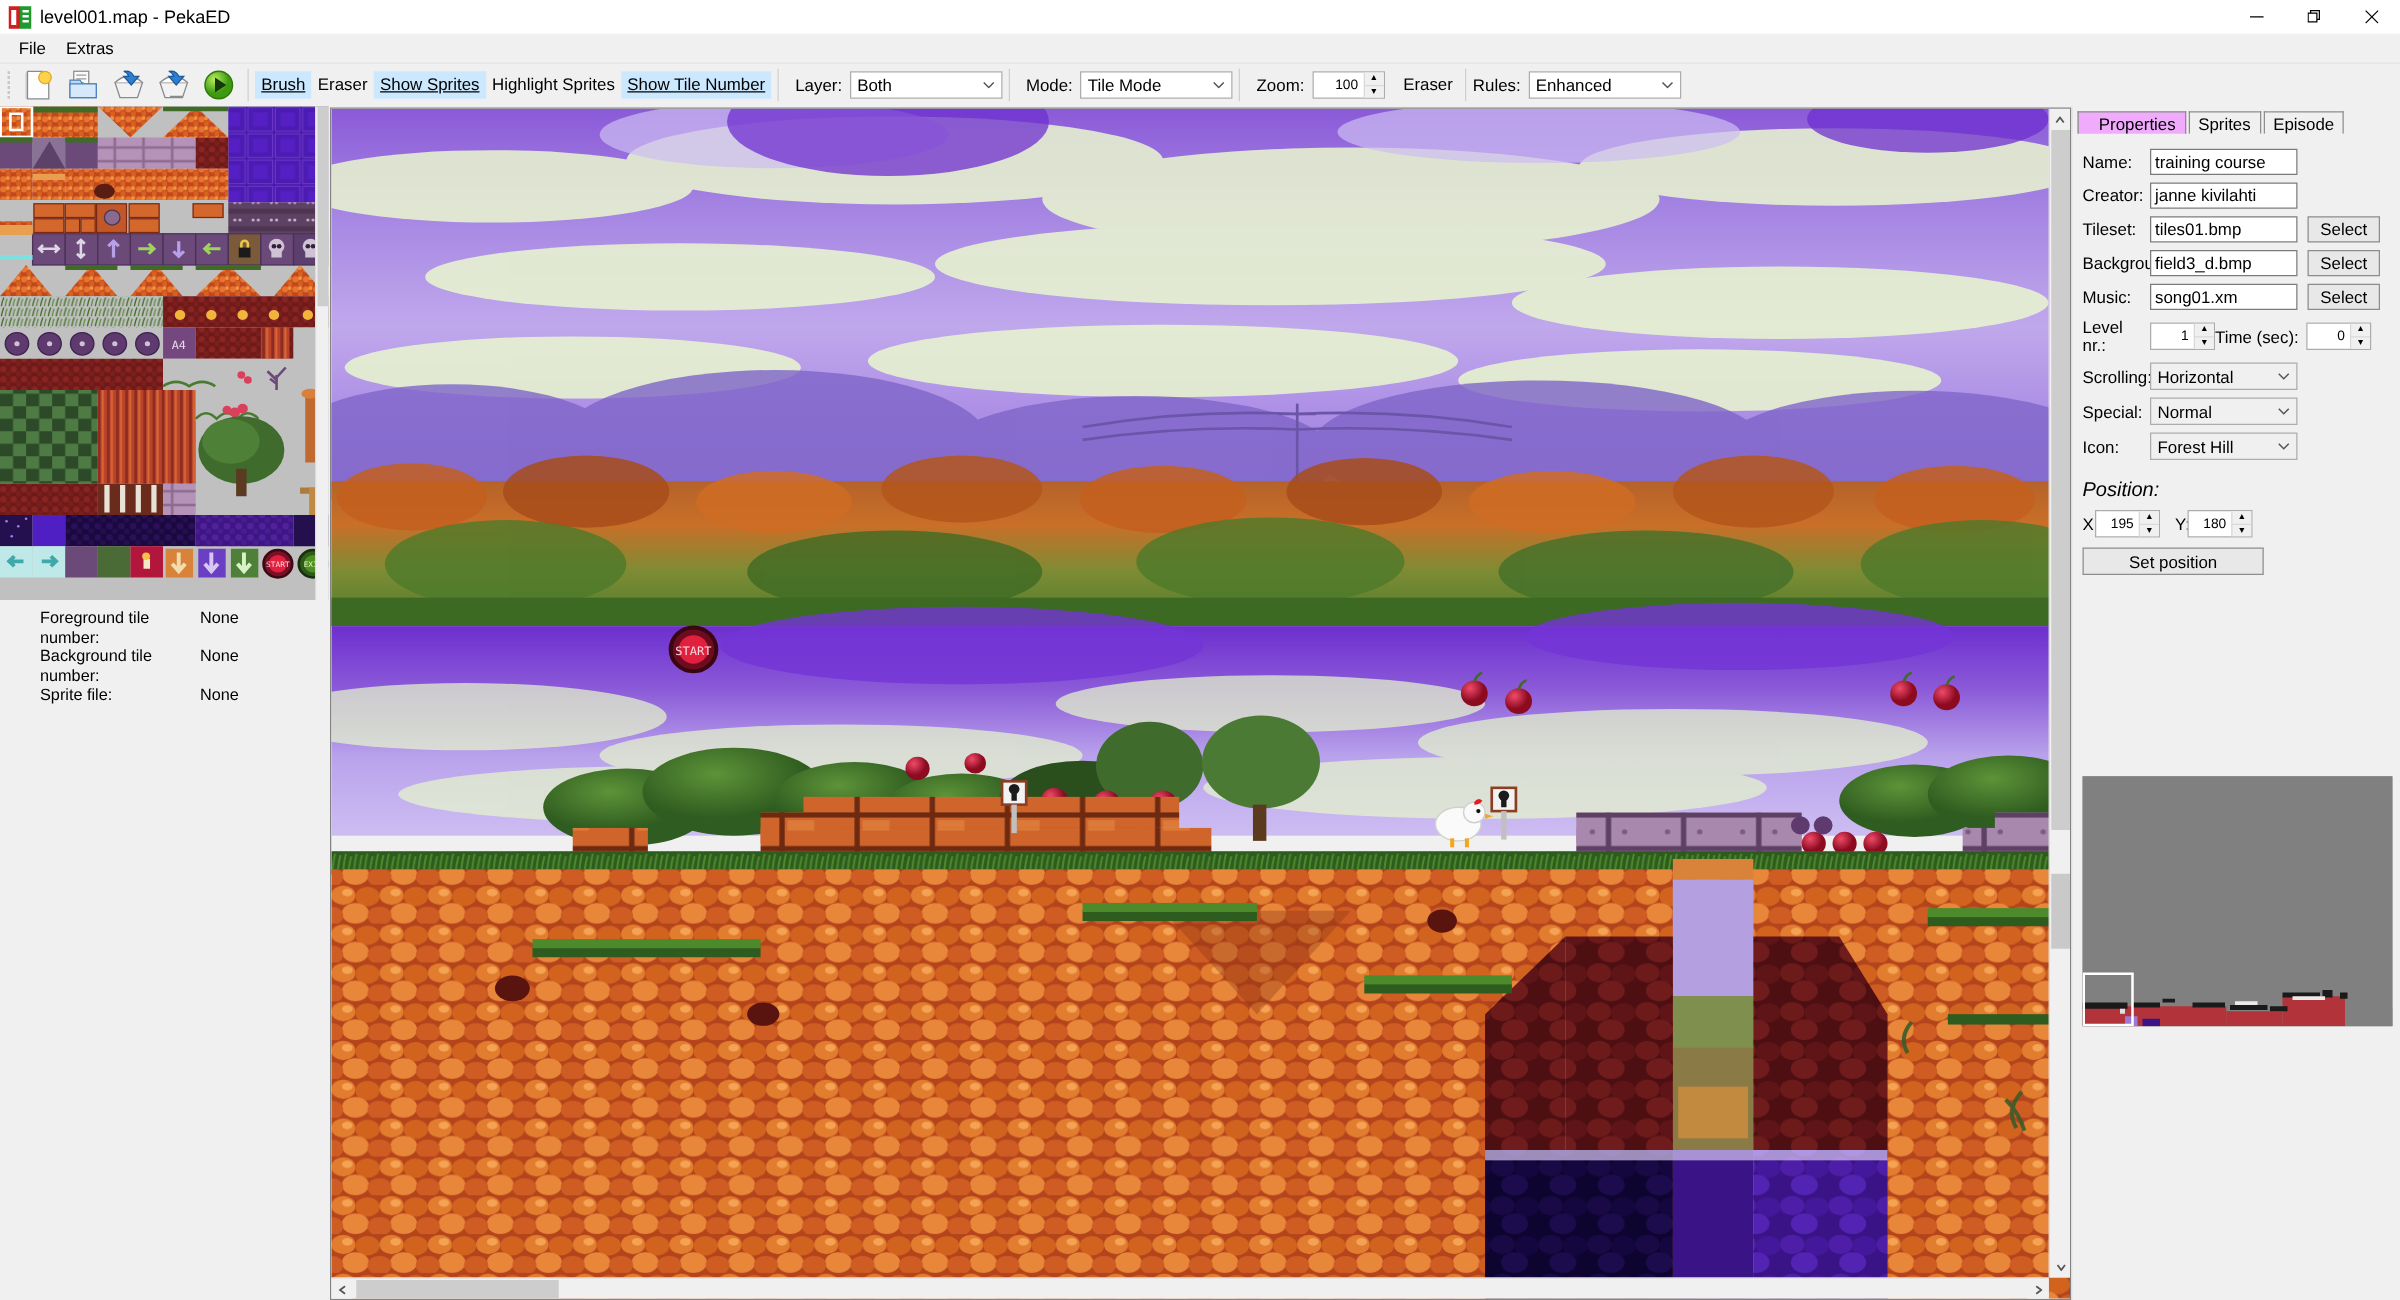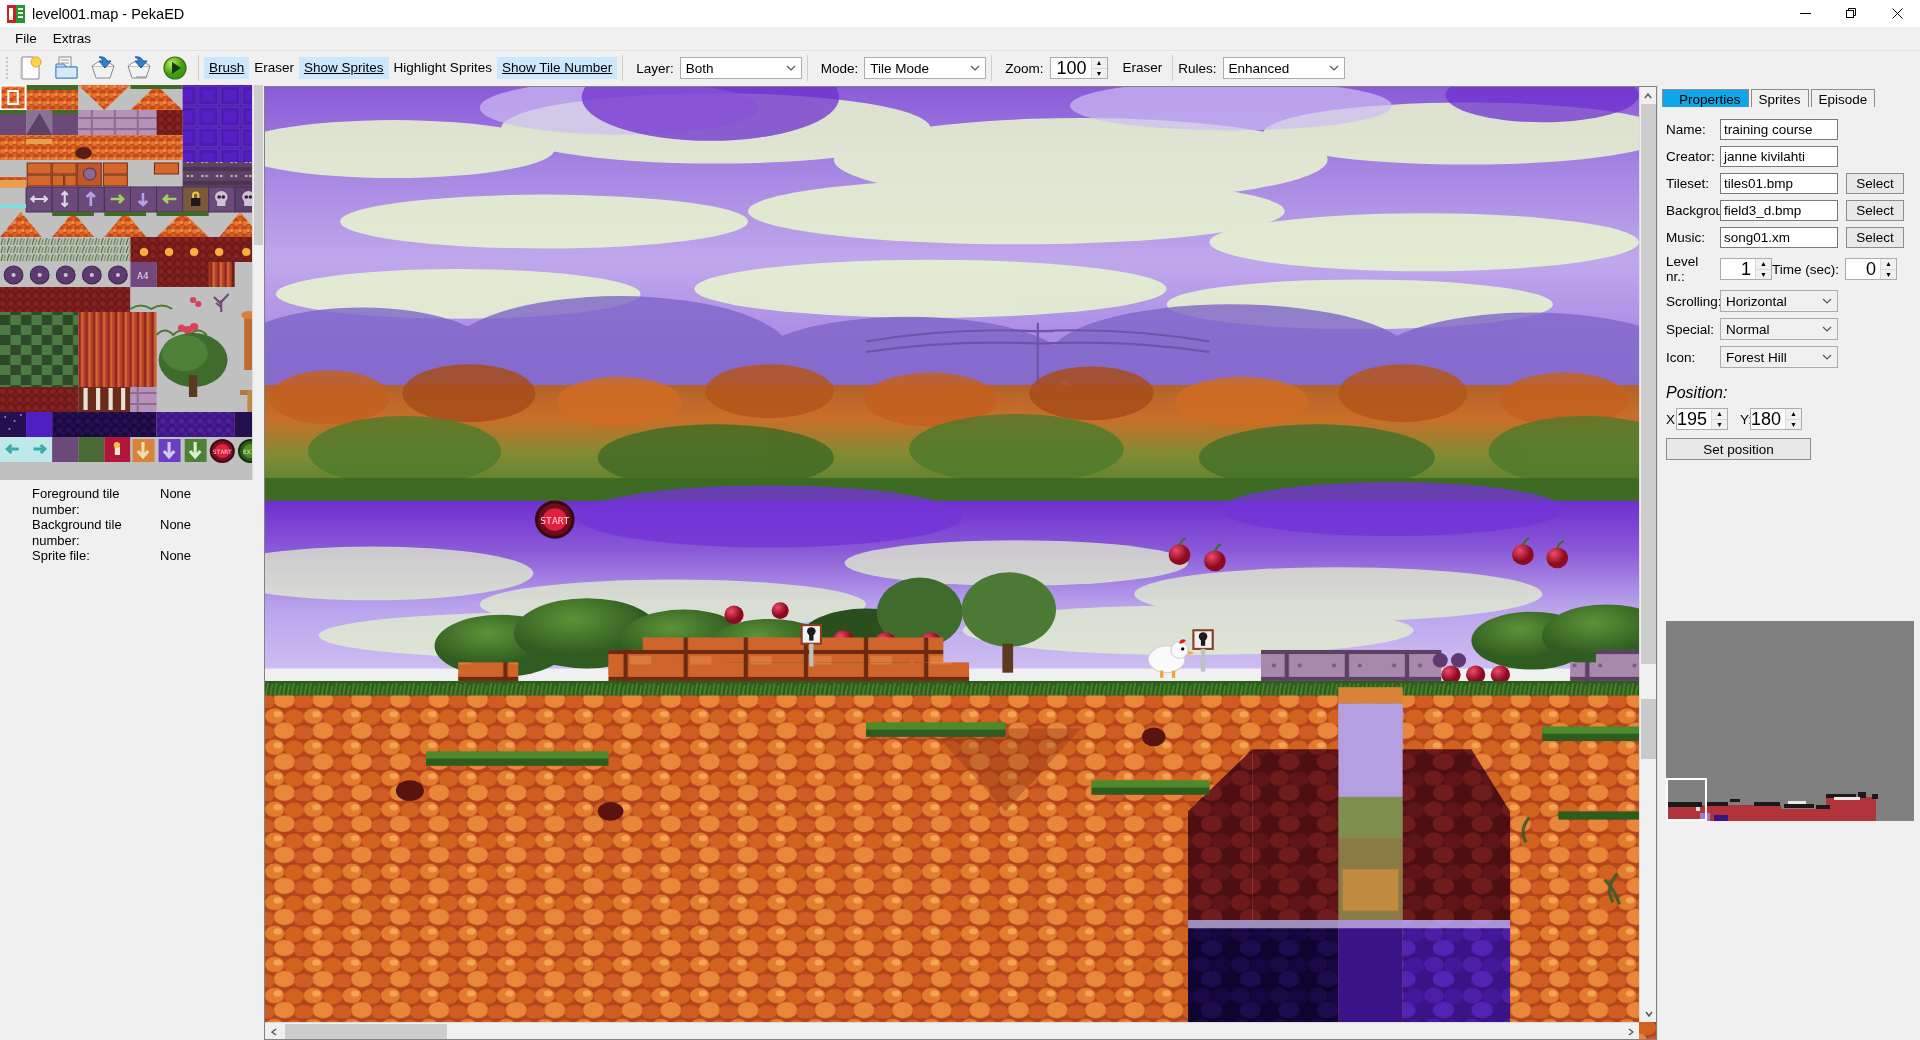--- a/index.html
+++ b/index.html
@@ -39,21 +39,21 @@
   .tb-sep { width:1px; height:26px; background:#cfcfcf; margin:0 5px; }
   .tgl { font-size:13.5px; padding:3px 5px; line-height:16px; white-space:nowrap; }
   .tgl.on { background:#cce8ff;text-decoration:underline; }
   .tlabel { font-size:13.5px; margin:0 6px 0 8px; white-space:nowrap; }
   .combo { height:22px; background:#fff; border:1px solid #acacac; display:flex; align-items:center;
            padding-left:5px; font-size:13.5px; position:relative; color:#000; }
   .combo .cv { flex:1; overflow:hidden; white-space:nowrap; }
   .combo .carrow { width:20px; display:flex; align-items:center; justify-content:center; }
   .combo.gray { background:#f0f0f0; }
   .spin { height:22px; display:flex; border:1px solid #acacac; background:#fff; }
-  .spin .sv { width:40px; text-align:right; padding-right:4px; font-size:18px; line-height:20px; }
+  .spin .sv { width:40px; text-align:right; padding-right:4px; font-size:11px; line-height:20px; }
   .spin .sb { width:16px; border-left:1px solid #d9d9d9; background:#f0f0f0; display:flex; flex-direction:column; }
   .spin .sb div { flex:1; display:flex; align-items:center; justify-content:center; font-size:7px; line-height:7px; }
   .spin .sb div:first-child { border-bottom:1px solid #d9d9d9; }
 
   
   .body { flex:1; display:flex; overflow:hidden; position:relative; }
 
   
   .left { width:263px; flex:0 0 263px; background:#f0f0f0; display:flex; flex-direction:column; position:relative;}
   .tileset-wrap { position:relative; width:263px; height:395px; overflow:hidden; background:#c0c0c0;}
@@ -71,21 +71,21 @@
   .canvas-inner { position:absolute; inset:0; overflow:hidden; }
   .vscroll { position:absolute; right:0; top:0; width:17px; bottom:17px; background:#f0f0f0; border-left:1px solid #dcdcdc; }
   .hscroll { position:absolute; left:0; right:17px; bottom:0; height:17px; background:#f0f0f0; border-top:1px solid #dcdcdc; }
   .sb-arrow { display:flex; align-items:center; justify-content:center; font-size:9px; color:#555; background:#f0f0f0; }
   .sb-thumb { position:absolute; background:#cdcdcd; }
 
   
   .right { width:263px; flex:0 0 263px; background:#f0f0f0; border-left:1px solid #dcdcdc; position:relative; }
   .tabs { display:flex; padding:4px 0 0 4px; height:22px; }
   .tab { font-size:13.5px; padding:2px 7px 3px 7px; border:1px solid #8d8d8d; border-bottom:none; background:#f0f0f0; margin-right:2px; line-height:15px;}
-  .tab.active { background:#0ea5e9; position:relative; z-index:2;padding-left:16px; }
+  .tab.active { background:#f0abfc; position:relative; z-index:2;padding-left:16px; }
   .field-row { display:flex; align-items:center; margin:0 0 6px 0; }
   .field-label { width:62px; font-size:13.5px; padding-left:8px; }
   .tinput { height:21px; border:1px solid #7a7a7a; background:#fff; font-size:13.5px; padding:0 3px; line-height:19px; }
   .btn { height:21px; border:1px solid #8d8d8d; background:#e8e8e8; font-size:13.5px; display:flex; align-items:center; justify-content:center; }
   .minimap-box { position:absolute; left:8px; width:248px; height:200px; background:#808080; }
 
   
   .statusbar { height:26px; flex:0 0 26px; background:#f0f0f0; display:flex; align-items:center;
                justify-content:flex-end; padding-right:14px; font-size:13.5px; border-top:1px solid #e4e4e4; }
 

